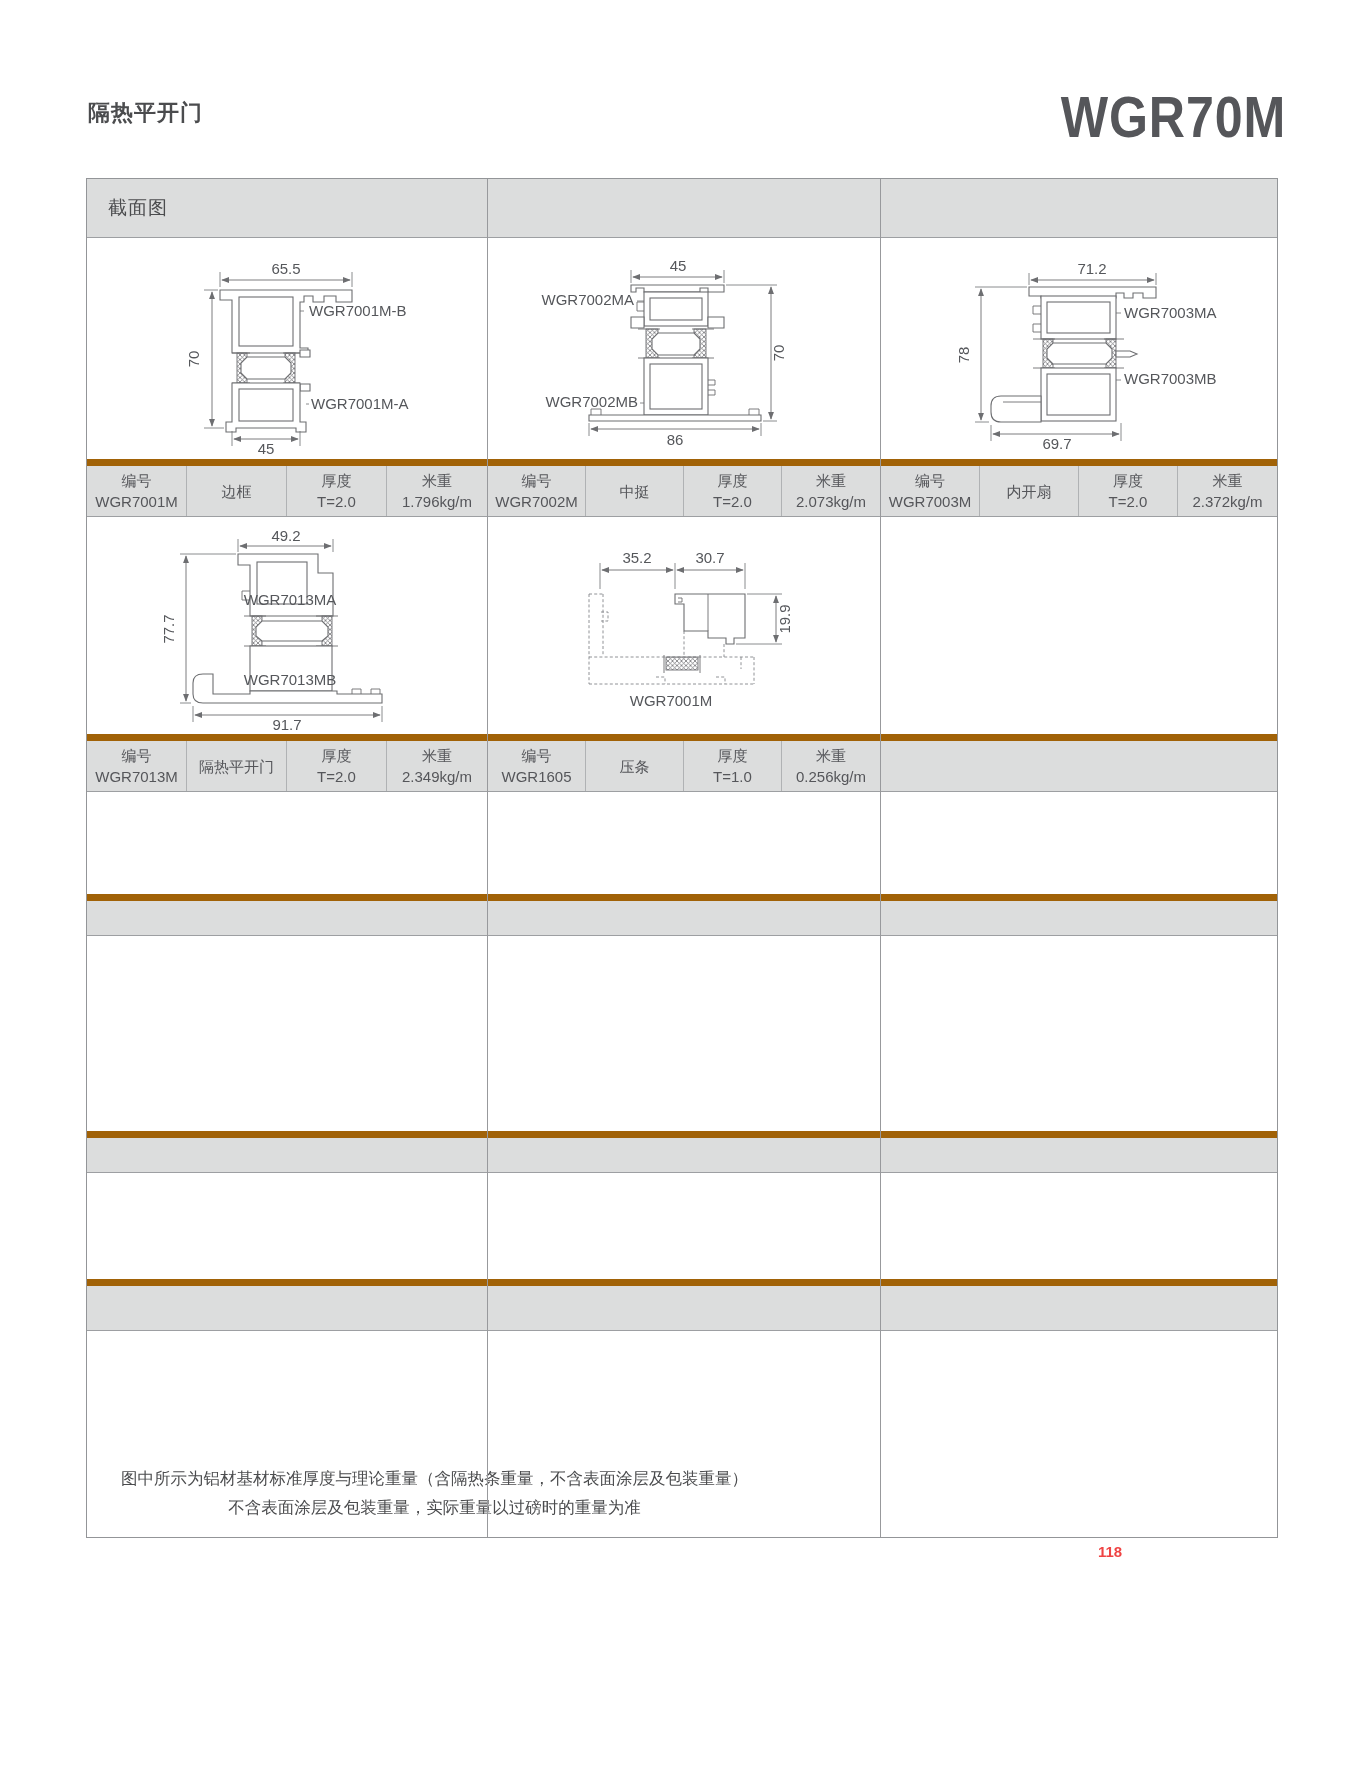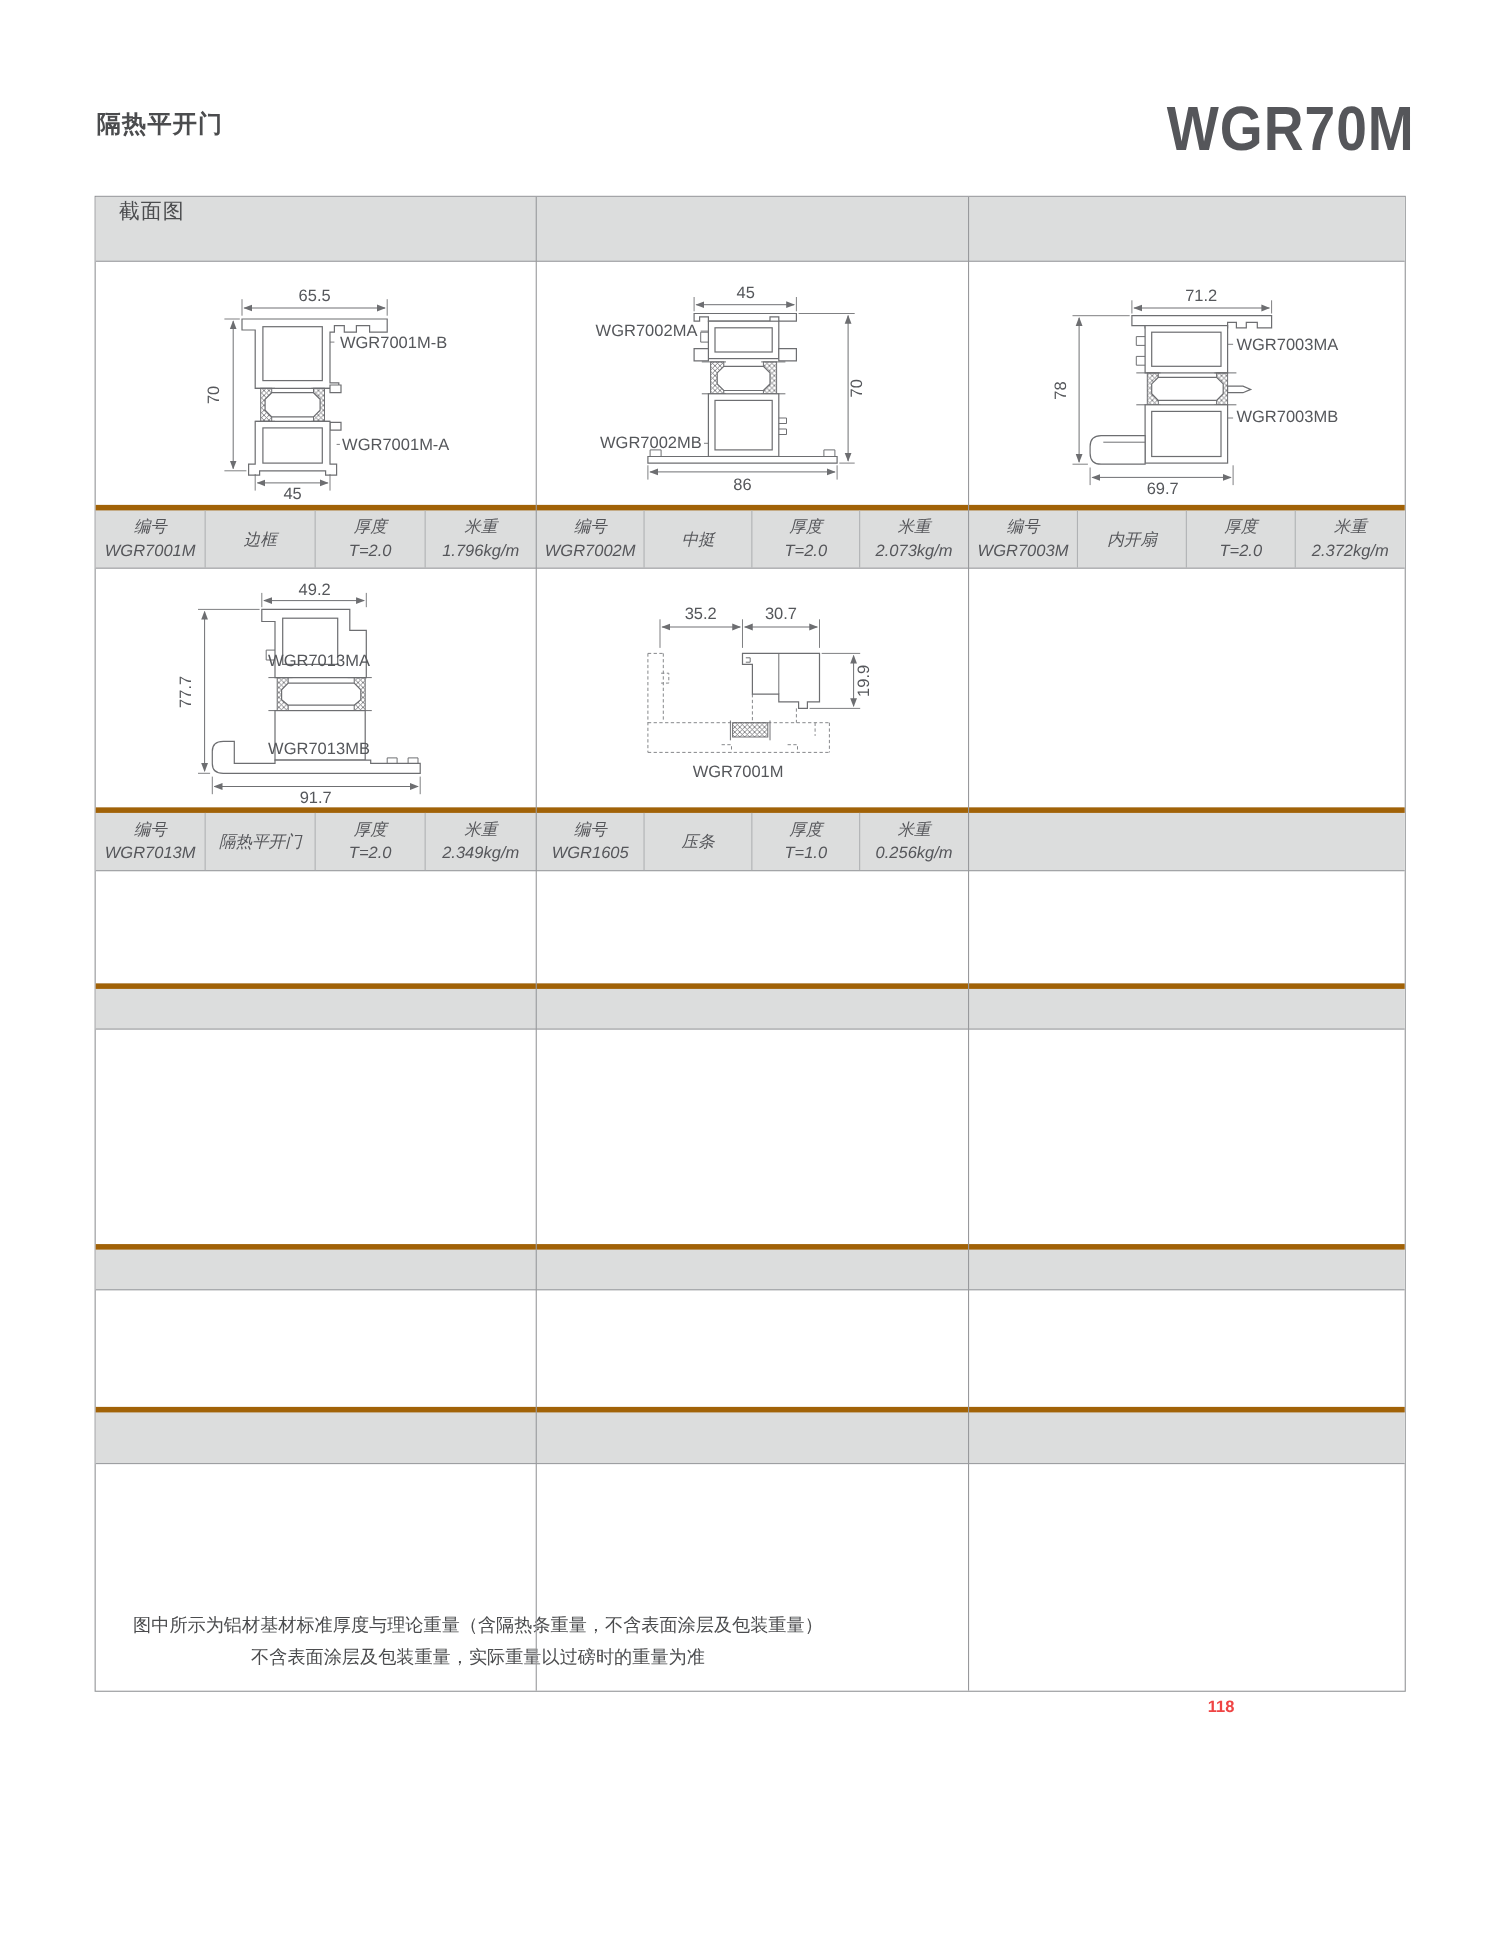--- a/index.html
+++ b/index.html
@@ -12,23 +12,23 @@
               letter-spacing:1px; color:#4b4c4e; }
   .series   { position:absolute; right:72px; top:84px; font-size:57px; font-weight:bold;
               color:#55565a; transform:scaleX(.88); transform-origin:100% 50%; letter-spacing:1px; }
 
   
   .sheet { position:absolute; left:86px; top:178px; width:1192px; height:1360px;
            border:1px solid #939598; background:#fff; }
   .colline { position:absolute; top:0; bottom:0; width:1px; background:#98999c; z-index:3; }
 
   .band { position:absolute; left:0; right:0; background:#dcdddd; }
-  .band-header { border-bottom:1px solid #9d9fa2; display:flex; align-items:flex-start; }
+  .band-header { border-bottom:1px solid #9d9fa2; display:flex; align-items:center; }
   .section-title { font-size:19px; color:#4b4c4e; padding-left:21px; letter-spacing:1px; }
-  .band-data, .band-empty { border-top:5px solid #a16207; border-bottom:1px solid #9d9fa2;font-style:italic; }
+  .band-data, .band-empty { border-top:7px solid #a16207; border-bottom:1px solid #9d9fa2; }
 
   .dgroup { position:absolute; top:0; bottom:0; display:grid; grid-template-columns:repeat(4,1fr); }
   .g1 { left:0; width:400px; } .g2 { left:401px; width:392px; } .g3 { left:794px; width:396px; }
   .dcell { display:flex; flex-direction:column; align-items:center; justify-content:center;
            gap:2px; text-align:center; font-size:15px; line-height:19px; color:#55565a;
            border-right:1px solid #b0b2b4; }
   .dcell:last-child { border-right:none; }
 
   .diag-row { position:absolute; left:0; right:0; }
   .dg { position:absolute; top:0; }

